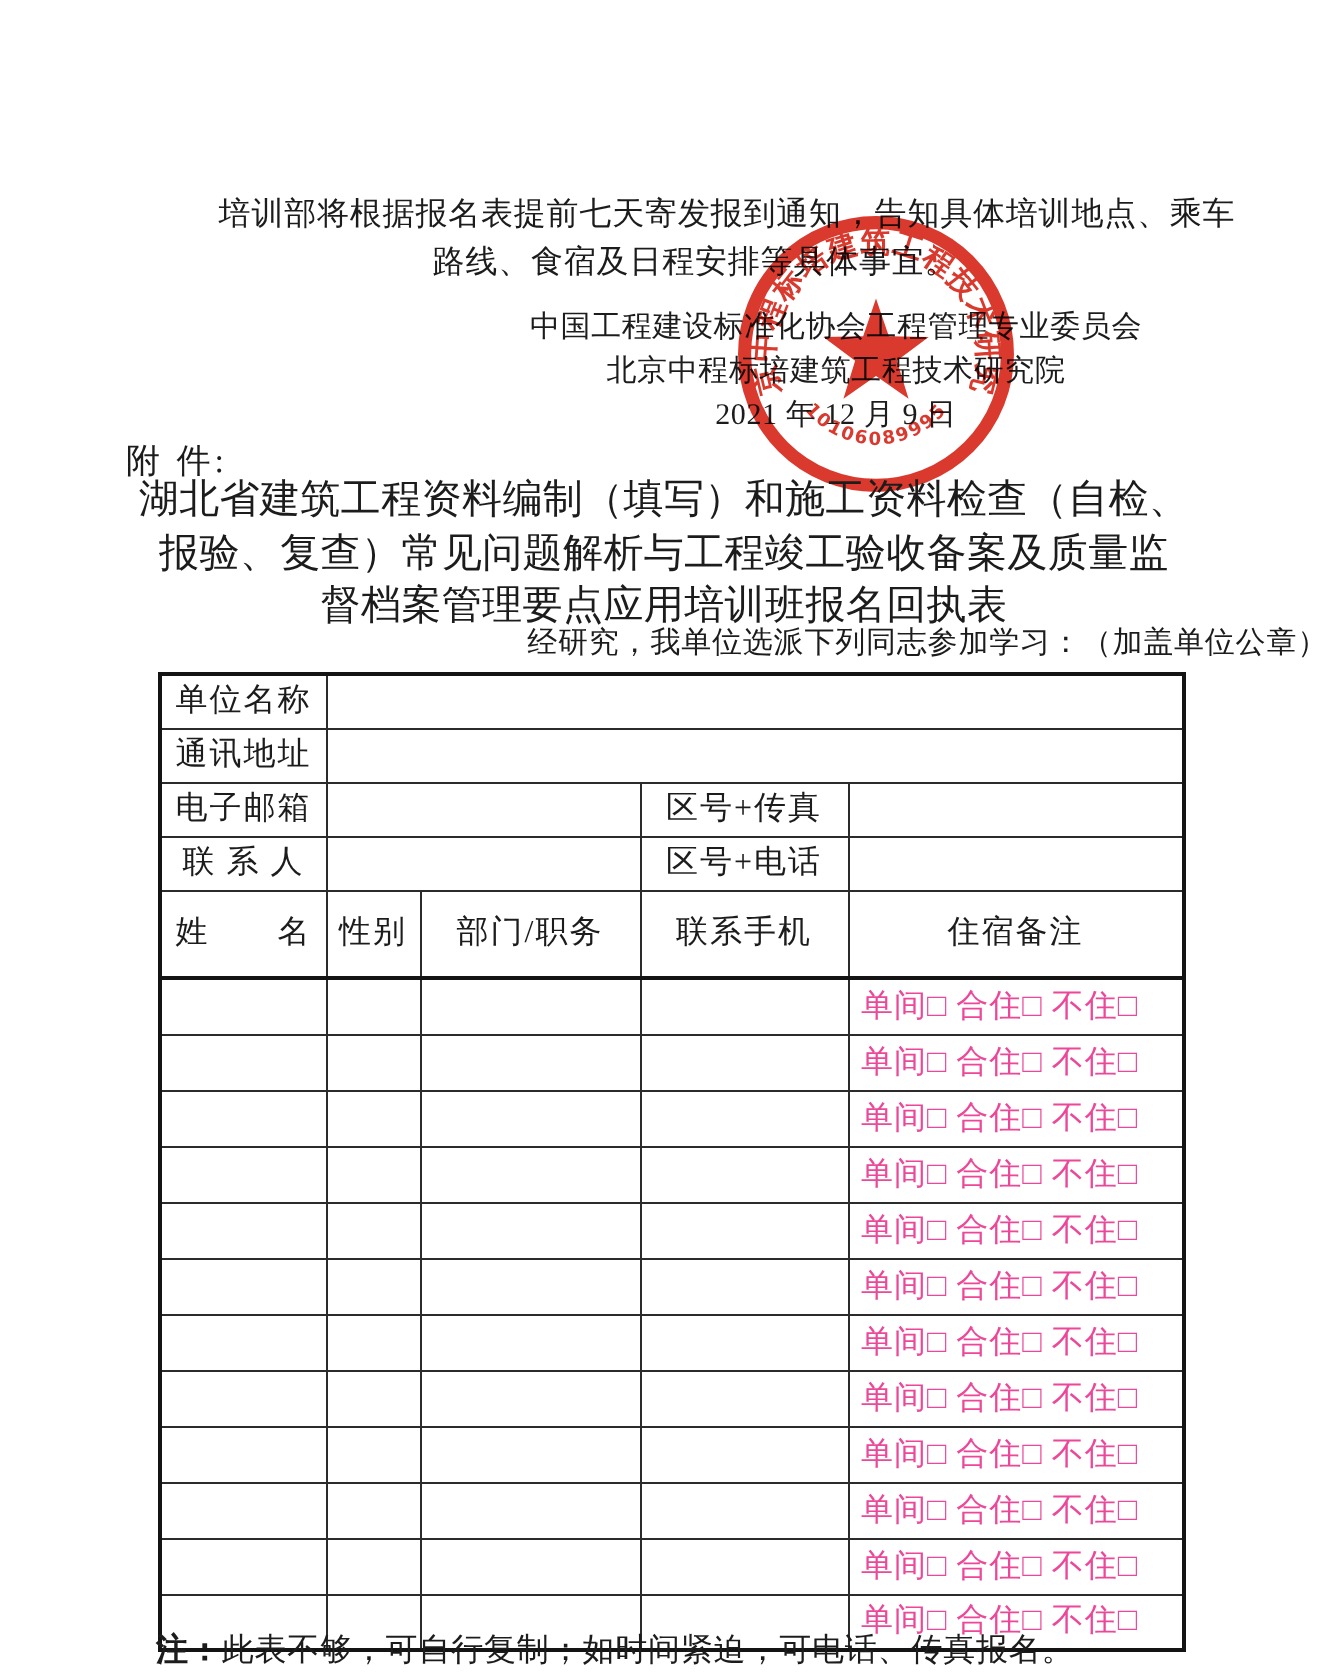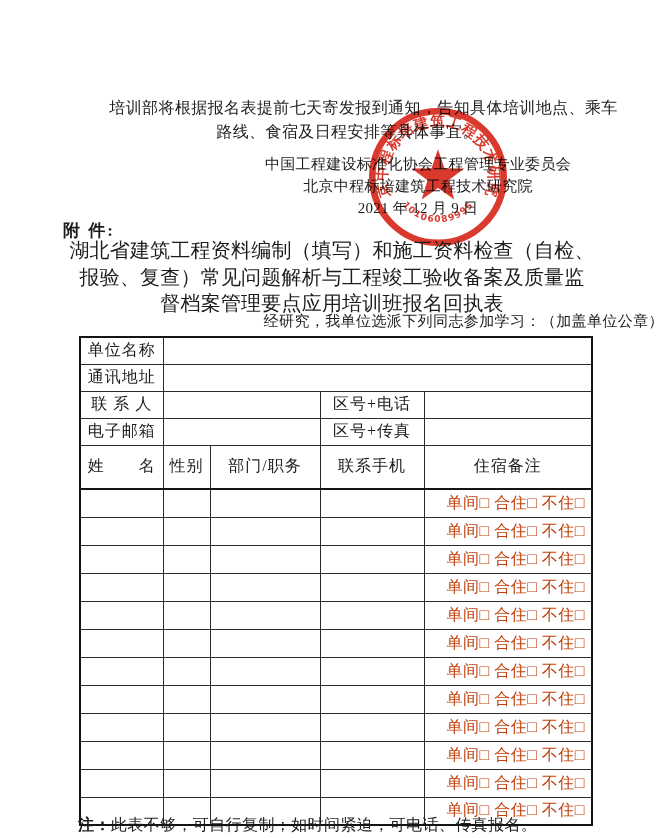--- a/index.html
+++ b/index.html
@@ -62,21 +62,20 @@
     font-size: 12.5px;
     font-weight: bold;
     letter-spacing: 1.5px;
   }
 
   .attach-heading {
     position: absolute;
     top: 219px; left: 63px;
     font-size: 17px;
     letter-spacing: 2px;
-    font-weight: bold;
   }
 
   .doc-title {
     position: absolute;
     top: 237px; left: 30px;
     width: 604px;
     text-align: center;
     font-weight: normal;
     font-size: 20px;
     line-height: 26.5px;
@@ -105,24 +104,24 @@
     font-size: 16px;
     overflow: hidden;
     white-space: nowrap;
   }
   tr.info-row { height: 27px; }
   tr.hdr-row { height: 44px; }
   tr.hdr-row td { border-bottom: 2px solid #141414; text-align: center; letter-spacing: 1px; }
   tr.roster-row { height: 28px; }
   td.lbl { text-align: center; letter-spacing: 1px; }
   td.lodging {
-    text-align: right;
+    text-align: left;
     font-size: 14px;
     letter-spacing: 0.5px;
-    color: #c2410c;
+    color: #ec4899;
     font-family: Liberation Serif, serif;
   }
 
   .note {
     position: absolute;
     top: 815px; left: 78px;
     font-size: 16px;
     letter-spacing: 0.4px;
   }
   .note-label { font-weight: bold; }
@@ -179,29 +178,29 @@
     <tbody>
       <tr class="info-row">
         <td class="lbl">单位名称</td>
         <td colspan="4"></td>
       </tr>
       <tr class="info-row">
         <td class="lbl">通讯地址</td>
         <td colspan="4"></td>
       </tr>
       <tr class="info-row">
+        <td class="lbl">电子邮箱</td>
+        <td colspan="2"></td>
+        <td class="lbl">区号+传真</td>
+        <td></td>
+      </tr>
+      <tr class="info-row">
         <td class="lbl">联 系 人</td>
         <td colspan="2"></td>
         <td class="lbl">区号+电话</td>
-        <td></td>
-      </tr>
-      <tr class="info-row">
-        <td class="lbl">电子邮箱</td>
-        <td colspan="2"></td>
-        <td class="lbl">区号+传真</td>
         <td></td>
       </tr>
       <tr class="hdr-row">
         <td>姓　　名</td>
         <td>性别</td>
         <td>部门/职务</td>
         <td>联系手机</td>
         <td>住宿备注</td>
       </tr>
     </tbody>

